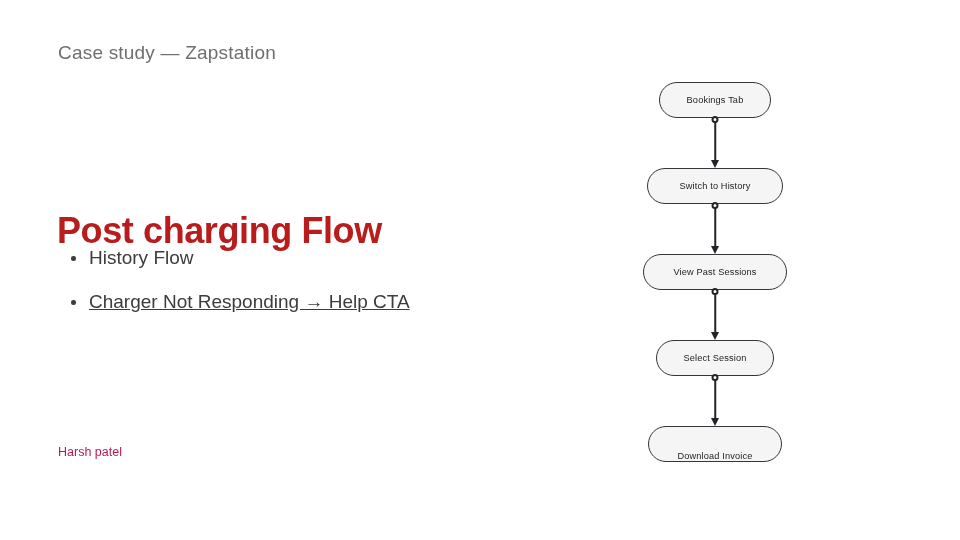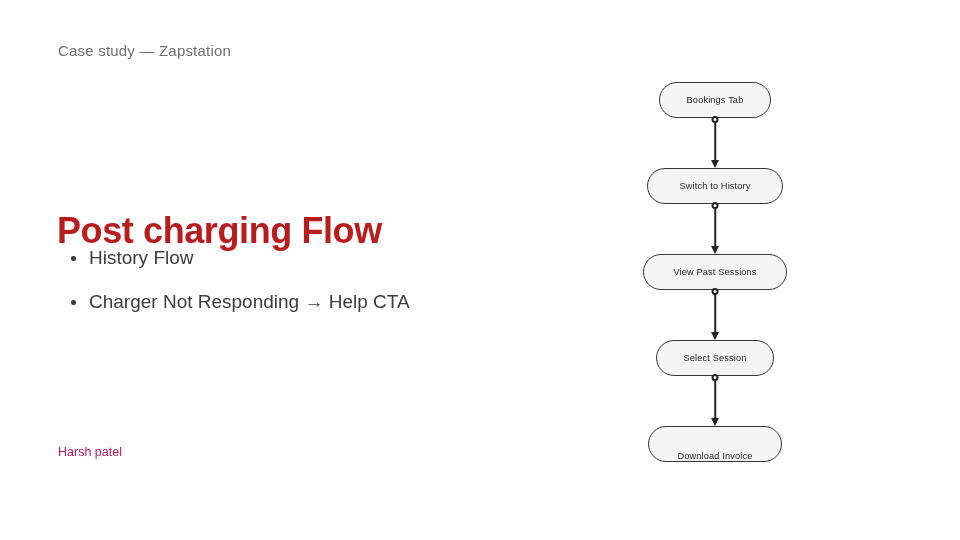--- a/index.html
+++ b/index.html
@@ -20,21 +20,21 @@
     width: 960px;
     height: 540px;
     background: #ffffff;
   }
 
   
   .eyebrow {
     position: absolute;
     left: 58px;
     top: 42px;
-    font-size: 15px;
+    font-size: 19px;
     letter-spacing: 0.2px;
     color: #6f6f72;
     font-weight: 400;
     white-space: nowrap;
   }
 
   .title {
     position: absolute;
     left: 57px;
     top: 186px;
@@ -57,21 +57,21 @@
   .bullet {
     position: relative;
     padding-left: 29px;
     font-size: 19px;
     line-height: 24px;
     color: #3c3c3f;
     font-weight: 400;
     margin-bottom: 20px;
     white-space: nowrap;
   }
-  .bullet:last-child { margin-bottom: 0; }
+  .bullet:last-child { margin-bottom: 0; text-decoration: underline; }
   .bullet .dot {
     position: absolute;
     left: 11px;
     top: 10px;
     width: 4.5px;
     height: 4.5px;
     border-radius: 50%;
     background: #3c3c3f;
   }
 

